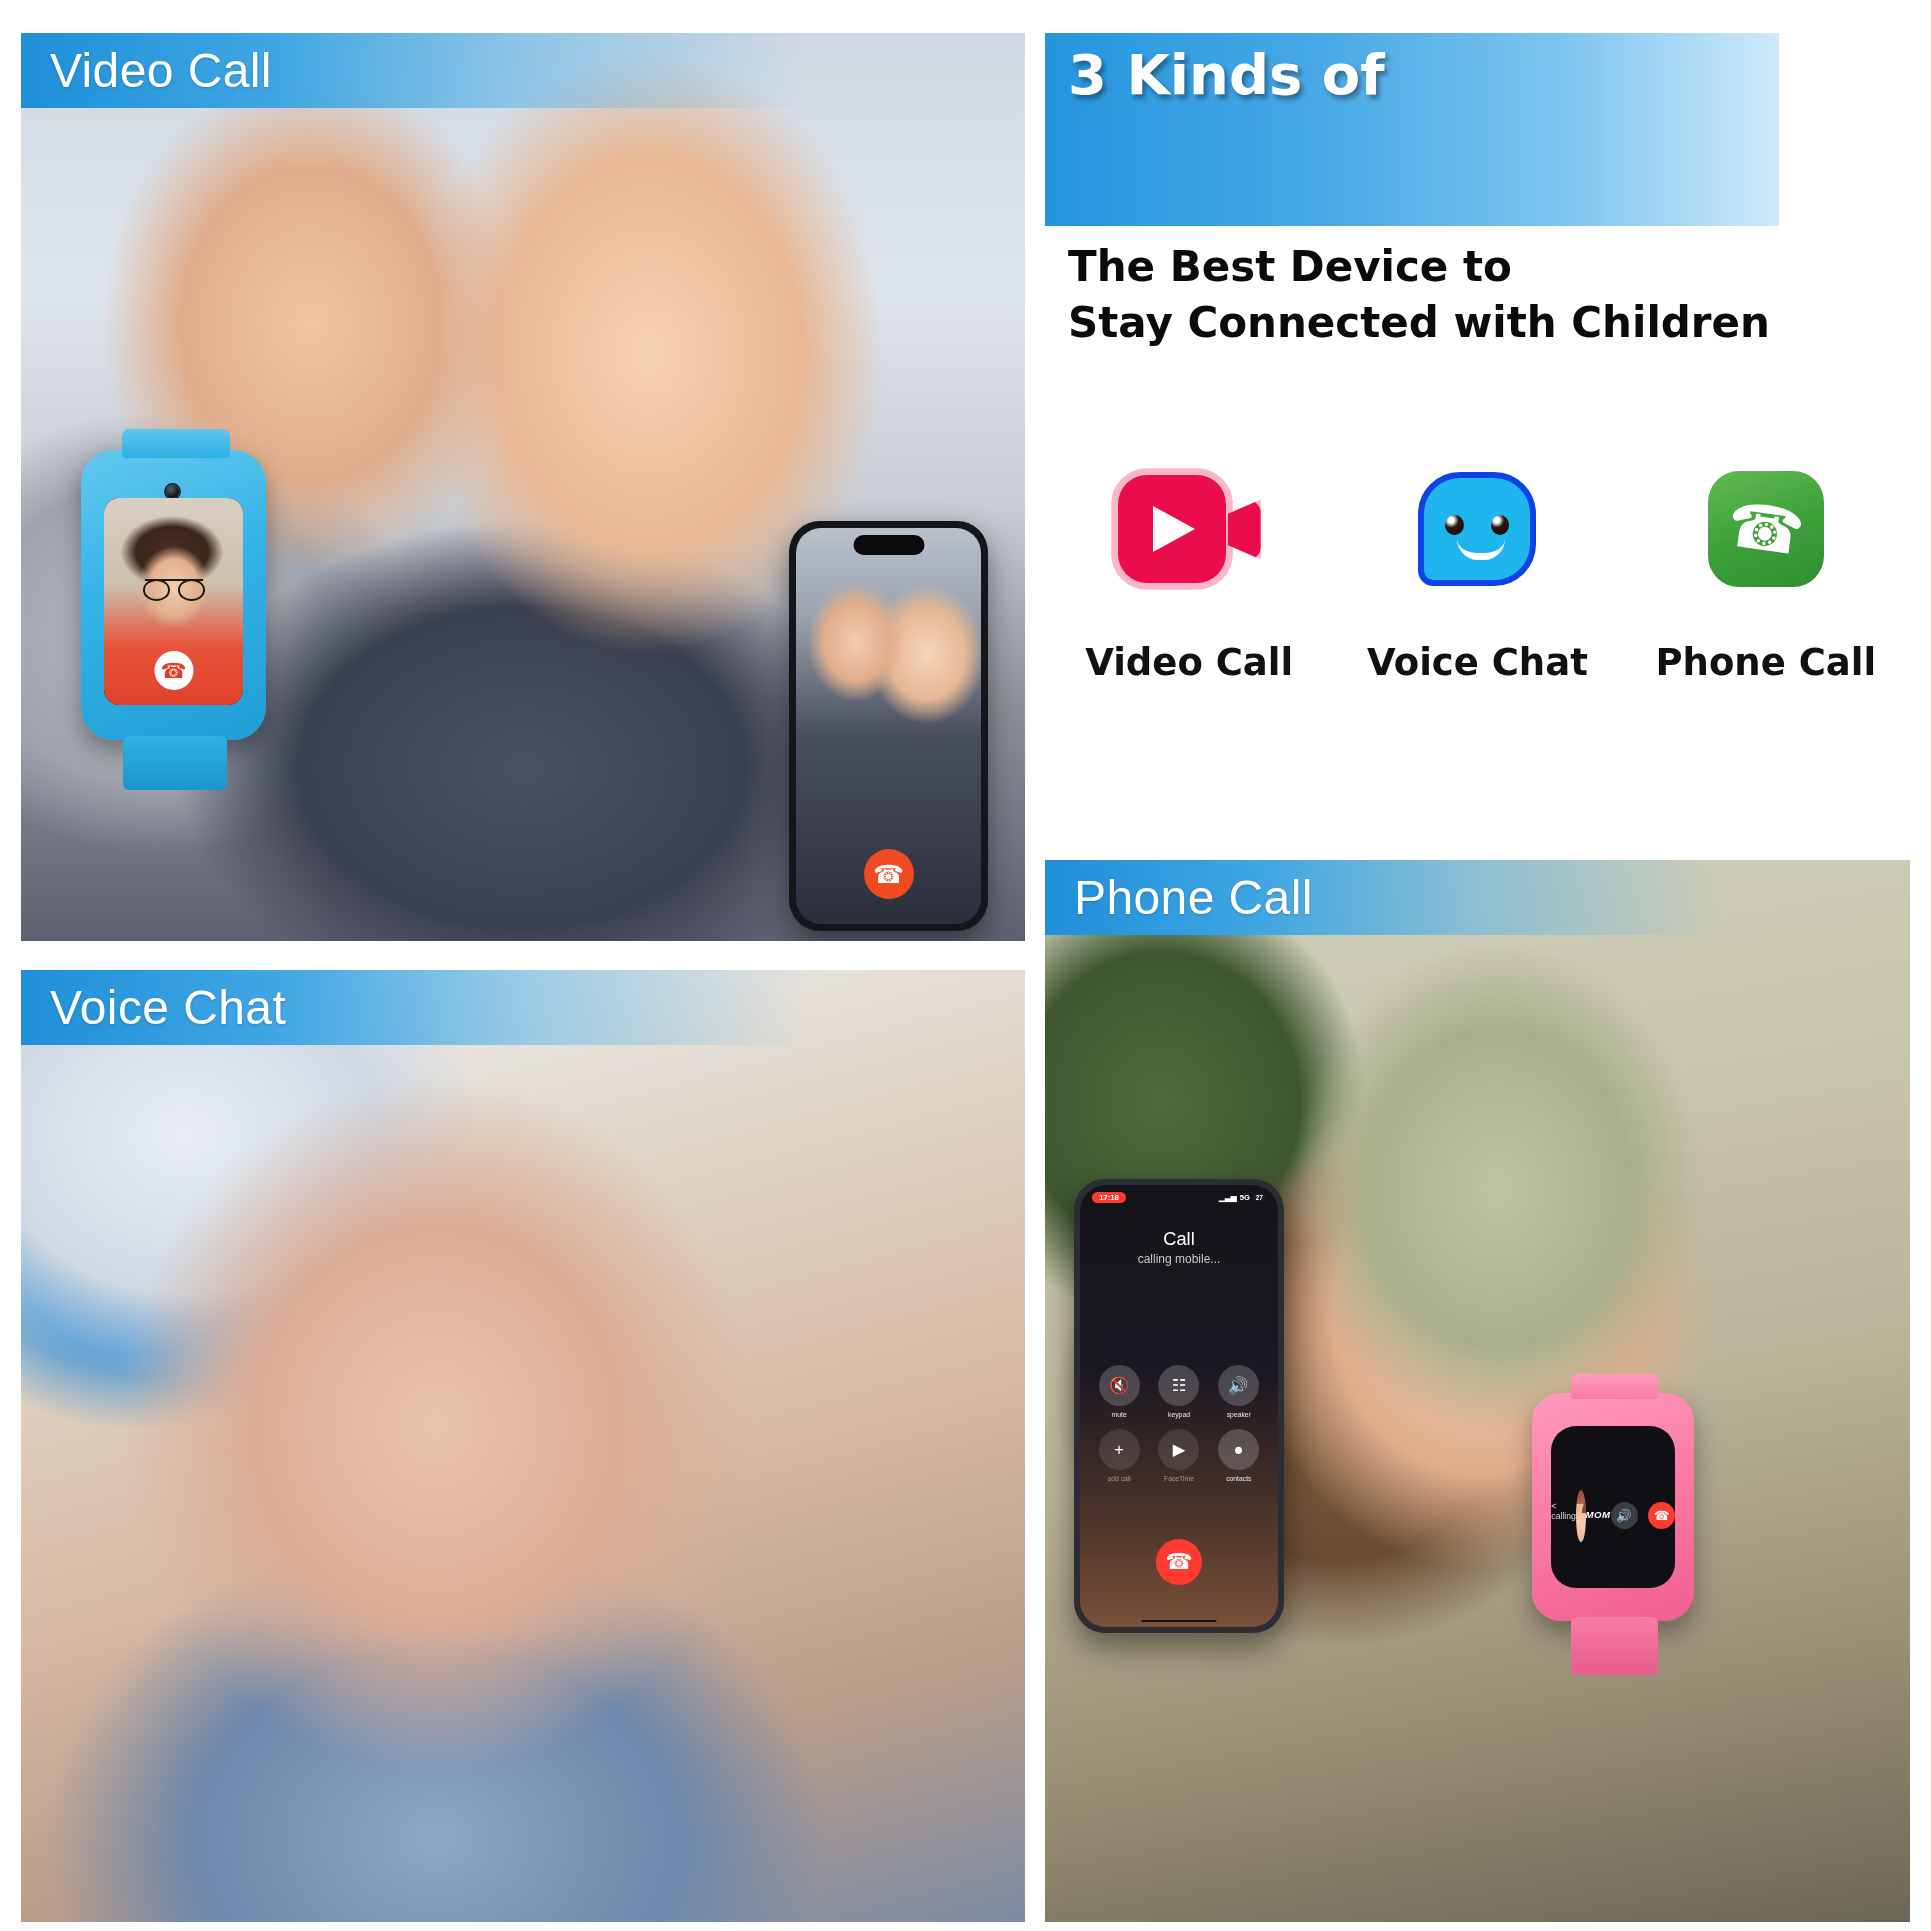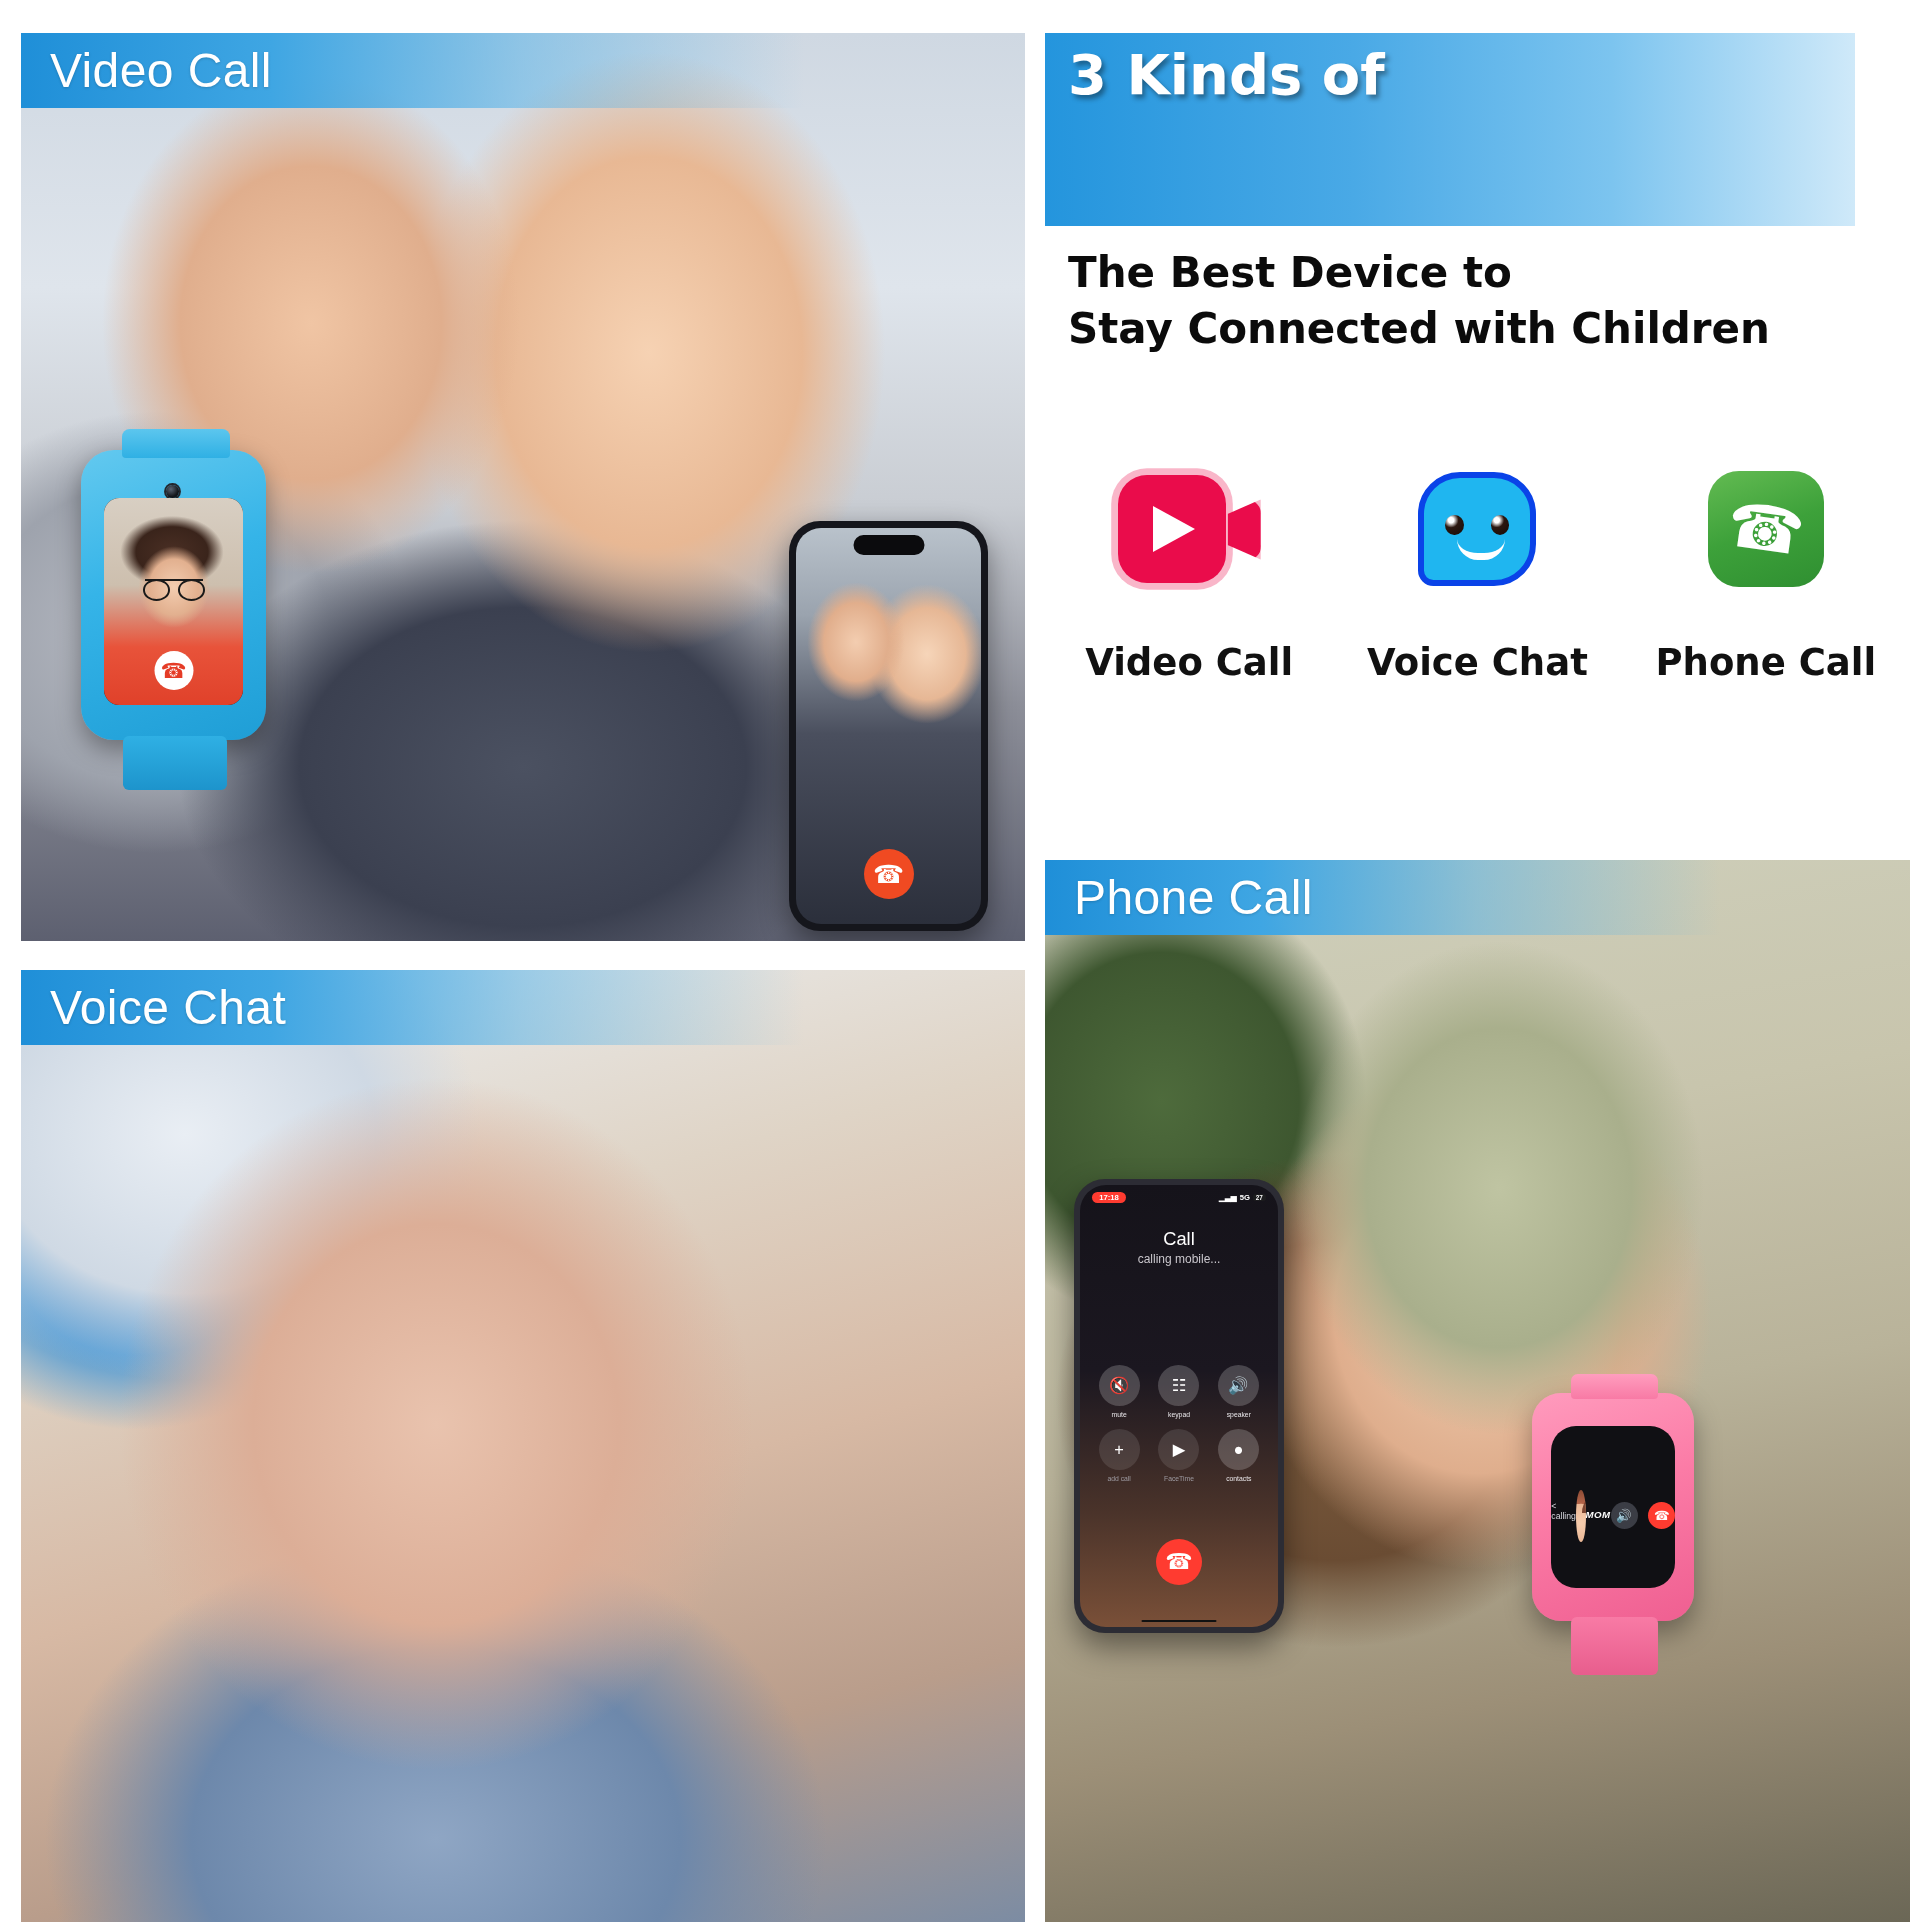--- a/index.html
+++ b/index.html
@@ -56,33 +56,33 @@
     background: linear-gradient(90deg, #1f8fd8 0%, #3fa6e3 32%, rgba(90,180,232,0.55) 64%, rgba(140,200,235,0) 100%);
     display: flex; align-items: center; padding-left: 29px;
   }
   .banner span {
     color: #fff; font-size: 48px; font-weight: 400;
     letter-spacing: 0.4px; text-shadow: 0 1px 2.9px rgba(0,0,0,.18);
   }
 
   
   .info-head {
-    position: absolute; left: 0; top: 0; width: 810px; height: 193px;
+    position: absolute; left: 0; top: 0; width: 734px; height: 193px;
     background: linear-gradient(90deg, #2495dd 0%, #49a9e6 38%, #7cc4ef 70%, #cfe9f9 100%);
     padding: 11.6px 0 0 23px;
   }
   .info-head .l1, .info-head .l2 {
     color: #fff; font-weight: 700; line-height: 1.08;
     text-shadow: 2.9px 3.9px 4.8px rgba(0,0,0,.38);
     font-family: "DejaVu Sans", sans-serif;
   }
   .info-head .l1 { font-size: 56px; }
   .info-head .l2 { font-size: 56px; }
 
-  .info-sub { position: absolute; left: 23px; top: 212px; }
+  .info-sub { position: absolute; left: 23px; top: 206px; }
   .info-sub div {
     font-size: 42px; font-weight: 700; color: #0b0b0b;
     line-height: 1.34; font-family: "DejaVu Sans", sans-serif;
   }
 
   .feature-row { position:absolute; left:0; top: 404px; width: 865px; display:flex; }
   .feature { flex:1; display:flex; flex-direction:column; align-items:center; }
   .feature .glyph { height: 183px; display:flex; align-items:center; justify-content:center; }
   .feature .flabel {
     margin-top: 21px; font-size: 37px; font-weight: 700; color:#111;

